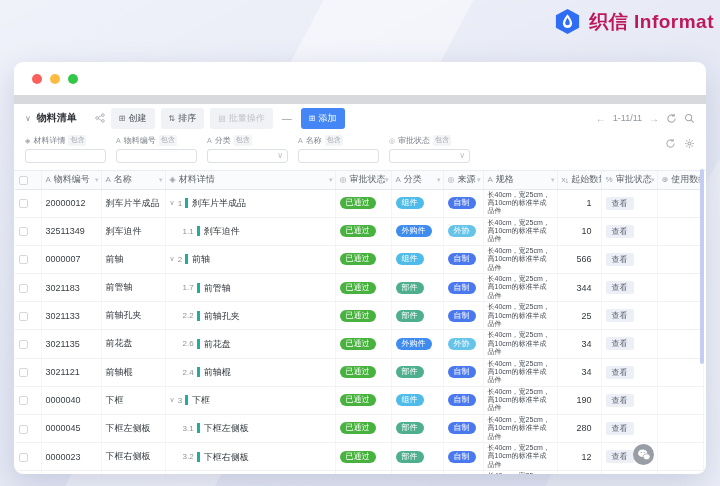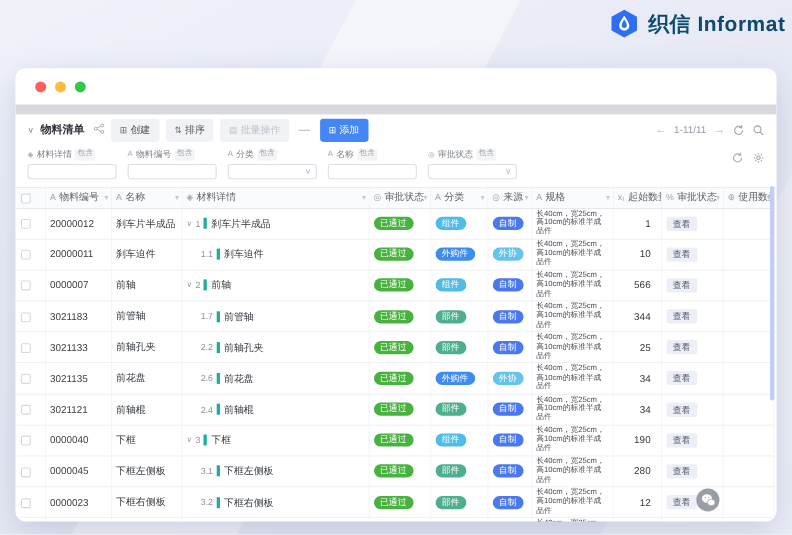--- a/index.html
+++ b/index.html
@@ -7,35 +7,35 @@
     font-family:"Liberation Sans","DejaVu Sans",sans-serif; }
   body { position:relative;
     background:linear-gradient(155deg,#f0f2fa 0%,#e7eaf5 45%,#e2e6f3 100%); }
   body::before, body::after { content:""; position:absolute; top:-80px; height:700px;
     background:rgba(255,255,255,.45); transform:skewX(-28deg); pointer-events:none; }
   body::before { left:180px; width:150px; }
   body::after  { left:660px; width:260px; background:rgba(255,255,255,.32); }
 
   
   .brand { position:absolute; top:8px; right:6px; display:flex; align-items:center; gap:8px; z-index:3; }
-  .brand-text { font-size:19px; font-weight:bold; color:#0c4a6e; letter-spacing:.5px; }
+  .brand-text { font-size:19px; font-weight:bold; color:#be185d; letter-spacing:.5px; }
 
   
   .window { position:absolute; left:14px; top:62px; width:692px; height:412px;
     background:#fff; border-radius:9px; box-shadow:0 10px 32px rgba(70,80,130,.20);
     overflow:hidden; z-index:2; }
   .titlebar { height:33px; display:flex; align-items:center; gap:8px; padding-left:18px; }
   .dot { width:10px; height:10px; border-radius:50%; }
   .dot-red{background:#fc605c;} .dot-yellow{background:#fdbc40;} .dot-green{background:#33c748;}
   .graybar { height:9px; background:#d8d9dd; }
 
   
   .toolbar { height:28px; display:flex; align-items:center; gap:6px; padding:0 11px; }
   .tb-chevron { font-size:8px; color:#8d939c; }
-  .tb-title { font-size:10px; font-weight:bold; color:#2f3338; margin-right:2px; }
+  .tb-title { font-size:10px; font-weight:bold; color:#2f3338; margin-right:12px; }
   .tb-share { color:#a3a8b0; }
   .btn { display:inline-flex; align-items:center; gap:3px; background:#f1f2f5;
     border:none; border-radius:3px; color:#4c5258; font-size:9px; padding:4px 8px; cursor:pointer; }
   .btn .bicon { font-size:8px; color:#6a7077; }
   .btn.disabled { color:#c0c4cb; } .btn.disabled .bicon { color:#c0c4cb; }
   .tb-dash { color:#9aa0a8; font-size:10px; margin:0 3px; }
   .btn.primary { background:#4486f5; color:#fff; } .btn.primary .bicon { color:#fff; }
   .tb-right { margin-left:auto; display:flex; align-items:center; gap:7px;
     color:#9196a0; font-size:9px; }
   .pag-arrow { font-size:10px; color:#a7acb5; cursor:pointer; }
@@ -265,21 +265,21 @@
             <td><span class="pill" style="background: rgb(71, 178, 62);">已通过</span></td>
             <td><span class="pill" style="background: rgb(79, 187, 233);">组件</span></td>
             <td><span class="pill" style="background: rgb(74, 120, 238);">自制</span></td>
             <td class="td-spec">长40cm，宽25cm，高10cm的标准半成品件</td>
             <td class="td-qty">1</td>
             <td><span class="view-btn">查看</span></td>
             <td></td>
           </tr>
           <tr>
             <td><span class="cb"></span></td>
-            <td class="cell-id">20000011</td>
+            <td class="cell-id">32511349</td>
             <td>刹车迫件</td>
             <td>
               <div class="tree child">
                 <span class="t-idx">1.1</span>
                 <span class="chip">刹车迫件</span>
               </div>
             </td>
             <td><span class="pill" style="background: rgb(71, 178, 62);">已通过</span></td>
             <td><span class="pill" style="background: rgb(63, 140, 240);">外购件</span></td>
             <td><span class="pill" style="background: rgb(102, 195, 234);">外协</span></td>

